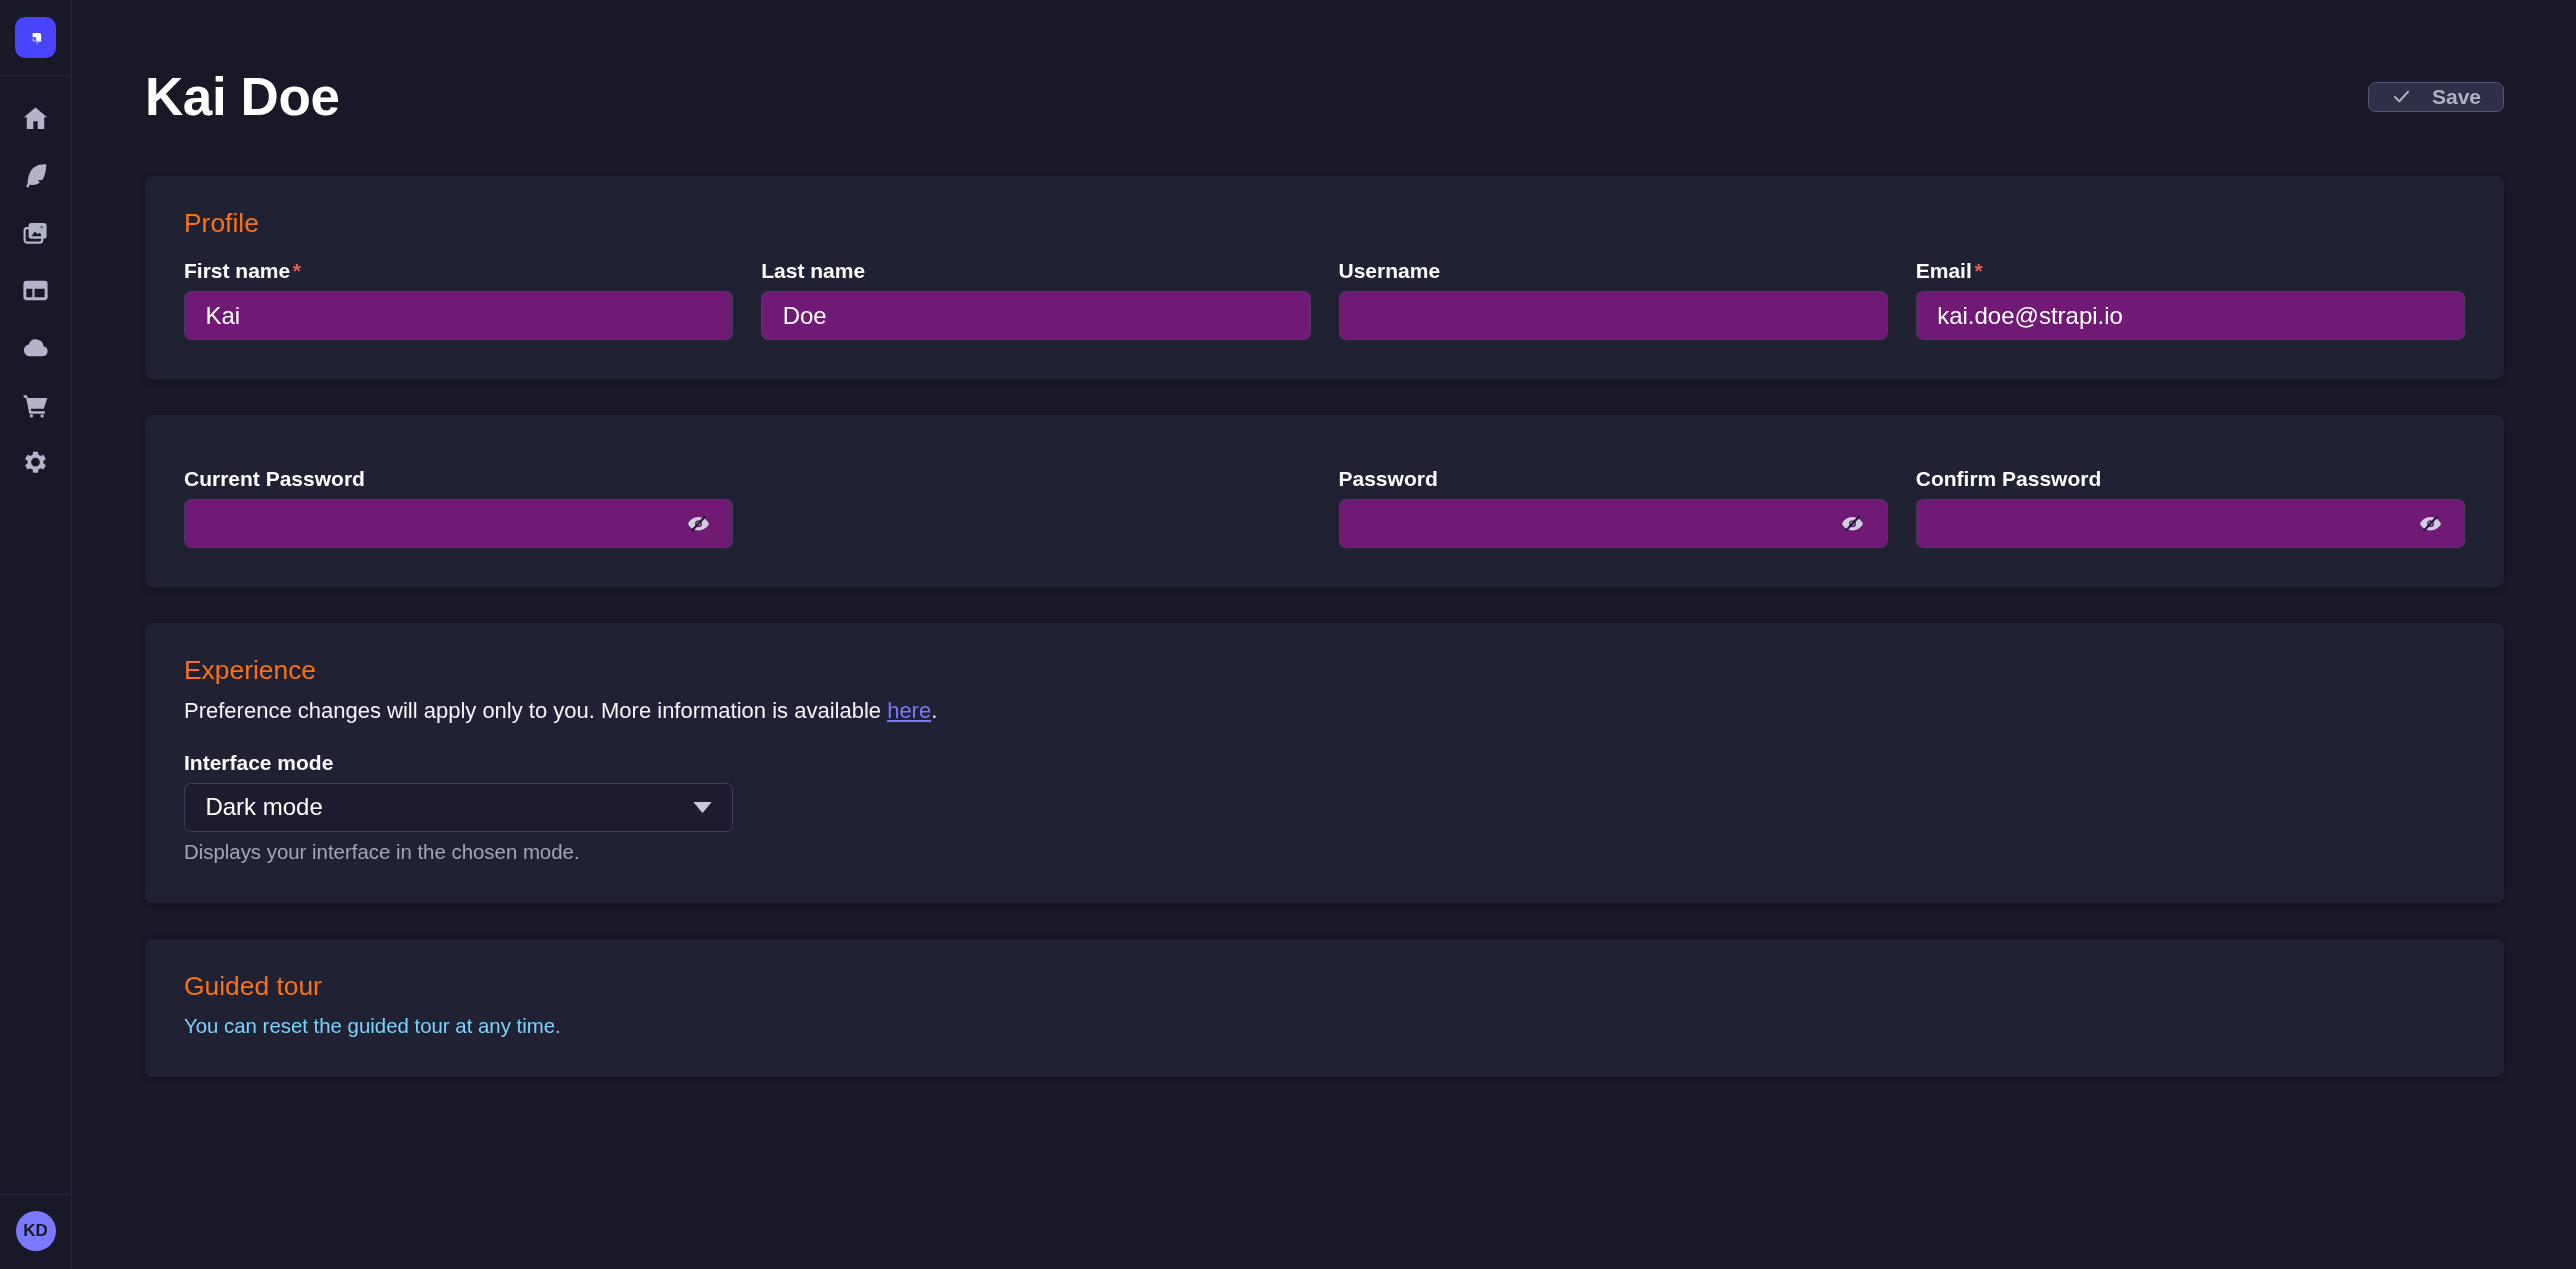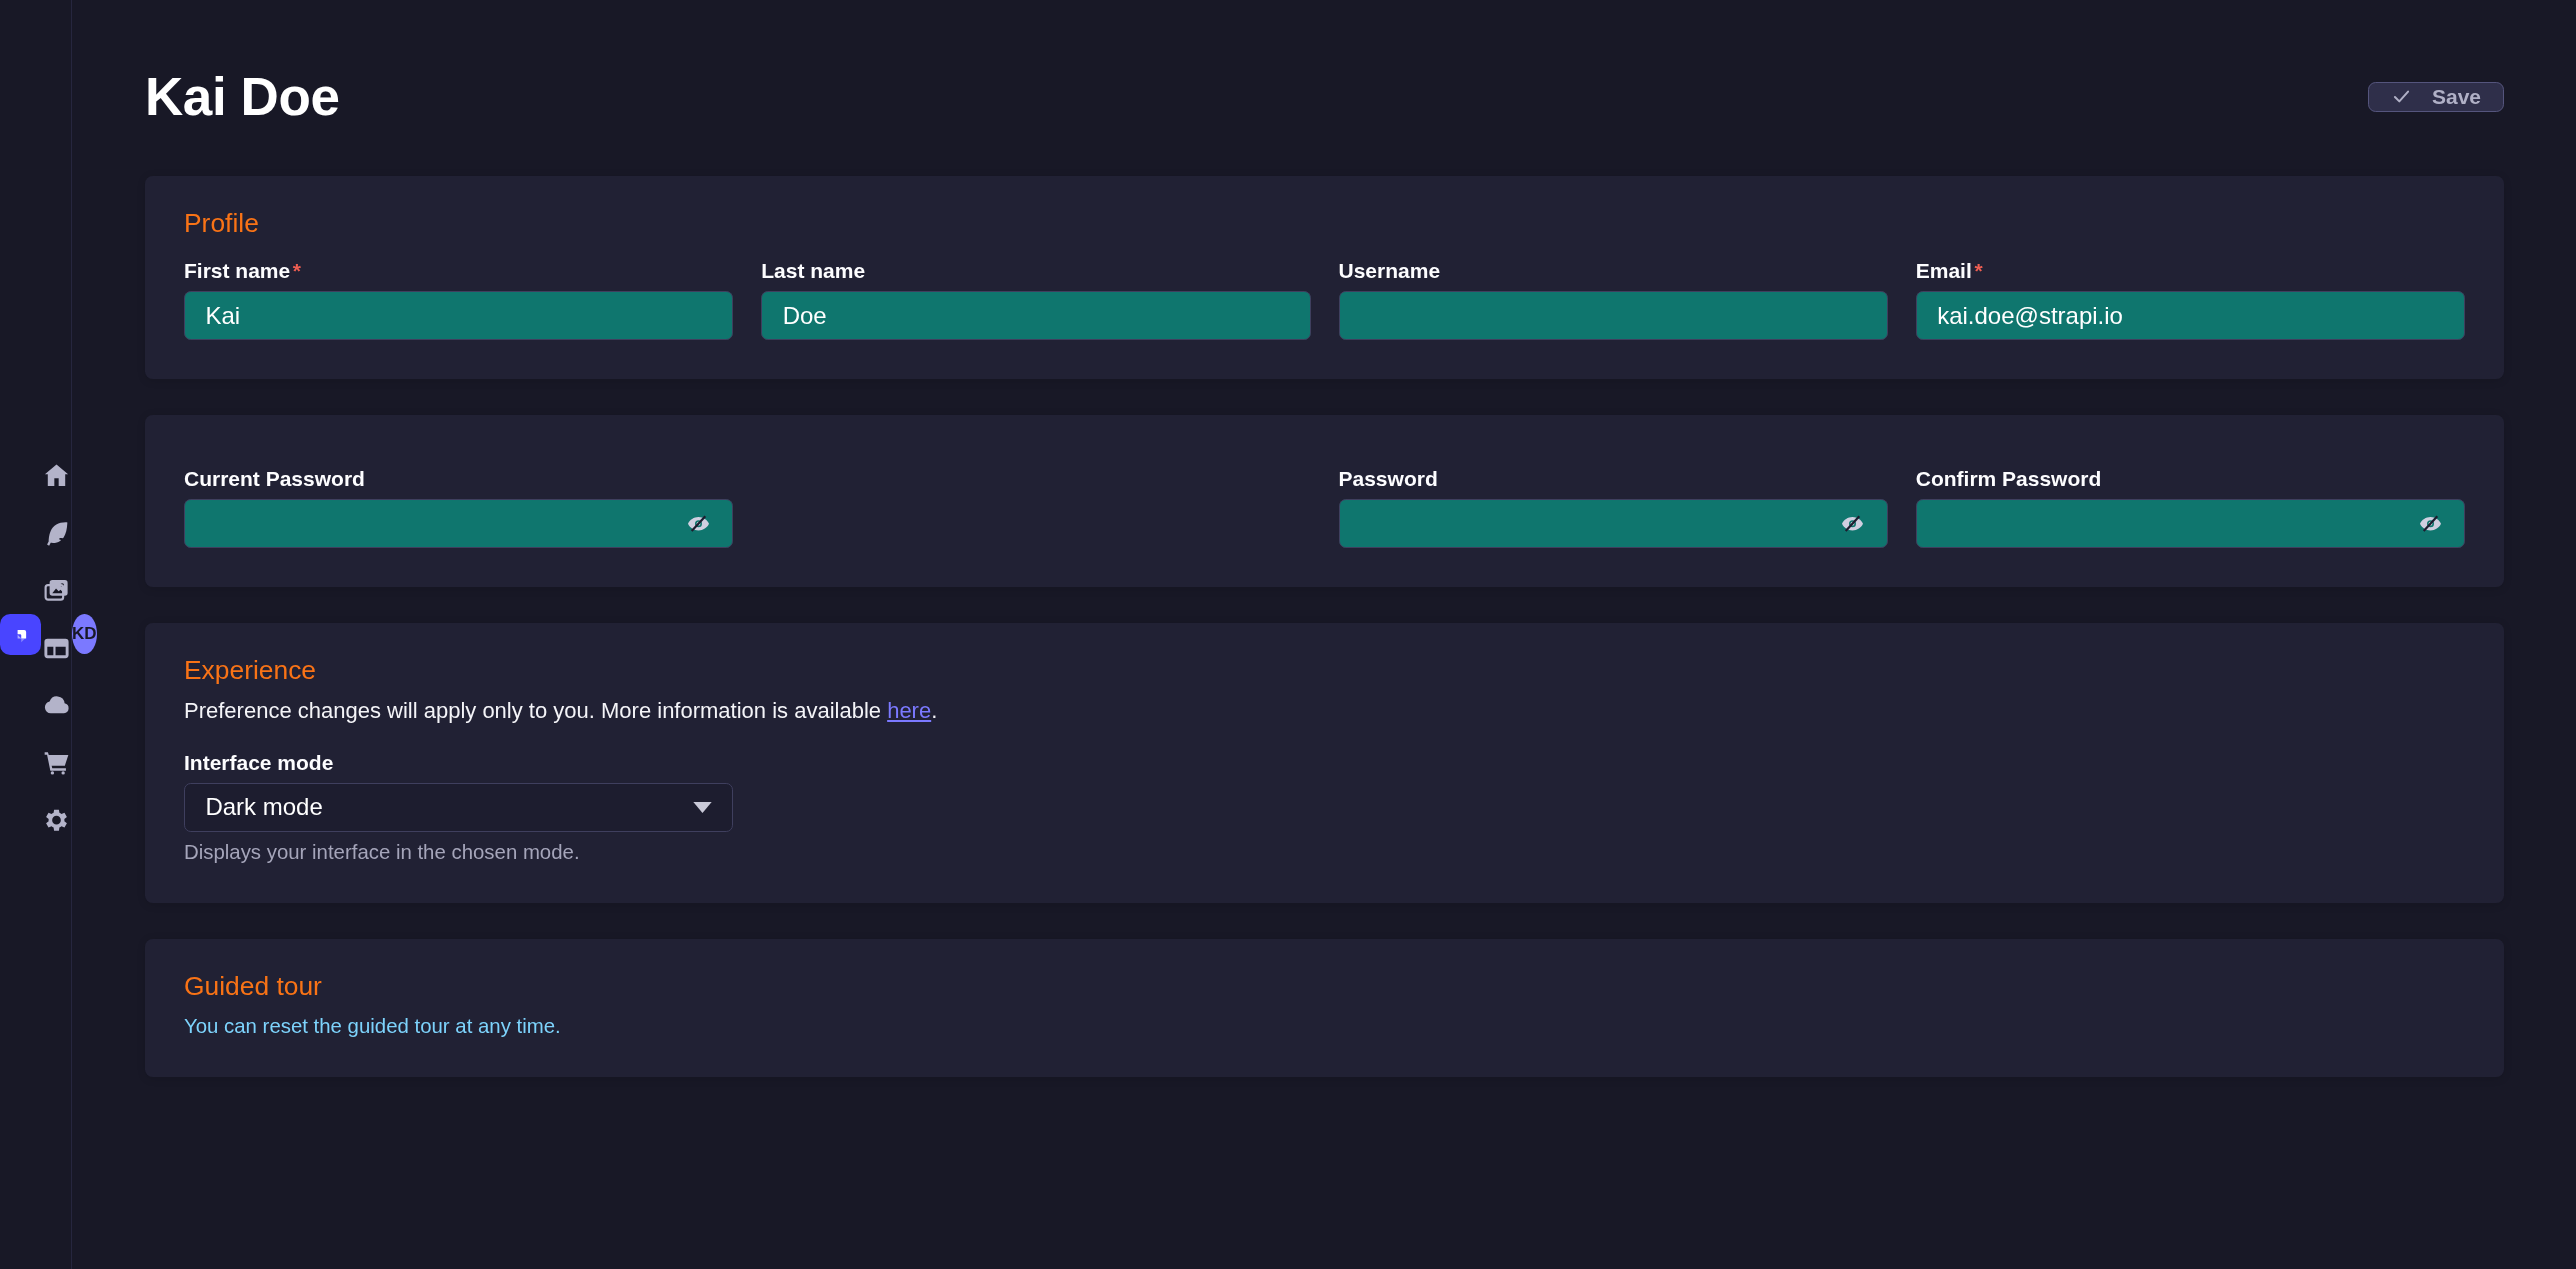--- a/index.html
+++ b/index.html
@@ -7,21 +7,21 @@
   body {
     width: 2576px; height: 1269px; overflow: hidden;
     font-family: "Liberation Sans", sans-serif; color: #ffffff;
   }
   .app { display: flex; width: 2576px; height: 1269px; }
 
   
   .sidebar {
     width: 72px; flex: 0 0 72px; background: #181826;
     border-right: 1.7px solid #26263e;
-    display: flex; flex-direction: row; align-items: center;
+    display: flex; flex-direction: column; align-items: center;
   }
   .logo-wrap { padding: 17px 0 17px; }
   .logo {
     width: 41px; height: 41px; border-radius: 10.2px; background: #4945ff;
     display: flex; align-items: center; justify-content: center; cursor: pointer;
   }
   .side-divider { width: 100%; height: 0; border-top: 1.7px solid #26263e; }
   .side-nav { display: flex; flex-direction: column; align-items: center; gap: 26.4px; padding-top: 27px; }
   .nav-btn { width: 31px; height: 31px; background: none; border: none; cursor: pointer; display: flex; align-items: center; justify-content: center; }
   .nav-btn svg { width: 29px; height: 29px; fill: #b3b3c9; }
@@ -48,21 +48,21 @@
   .card {
     background: #212134; border-radius: 7.7px;
     padding: 32px 39px 39px; margin-bottom: 36px;
     box-shadow: 0 1.7px 8.5px rgba(0,0,0,0.12);
   }
   .card-title { font-size: 26.4px; font-weight: normal; color: #f97316; }
   .grid { display: grid; grid-template-columns: 1fr 1fr 1fr 1fr; column-gap: 28px; row-gap: 25px; margin-top: 20.4px; }
   .field-label { display: block; font-size: 21px; font-weight: bold; color: #fdfdff; margin-bottom: 7.7px; }
   .req { color: #ee5e52; margin-left: 2.6px; }
   .text-input {
-    width: 100%; height: 49px; background: #0f766e;
+    width: 100%; height: 49px; background: #701a75;
     border: 1.7px solid #3f3f5e; border-radius: 6.8px;
     color: #ffffff; font-family: "Liberation Sans", sans-serif; font-size: 24px;
     padding: 0 20.4px; outline: none;
   }
   .input-wrap { position: relative; }
   .eye-btn {
     position: absolute; right: 17px; top: 50%; transform: translateY(-50%);
     background: none; border: none; cursor: pointer; padding: 3.4px; line-height: 0;
   }
   .eye-btn svg { width: 29px; height: 24px; }

